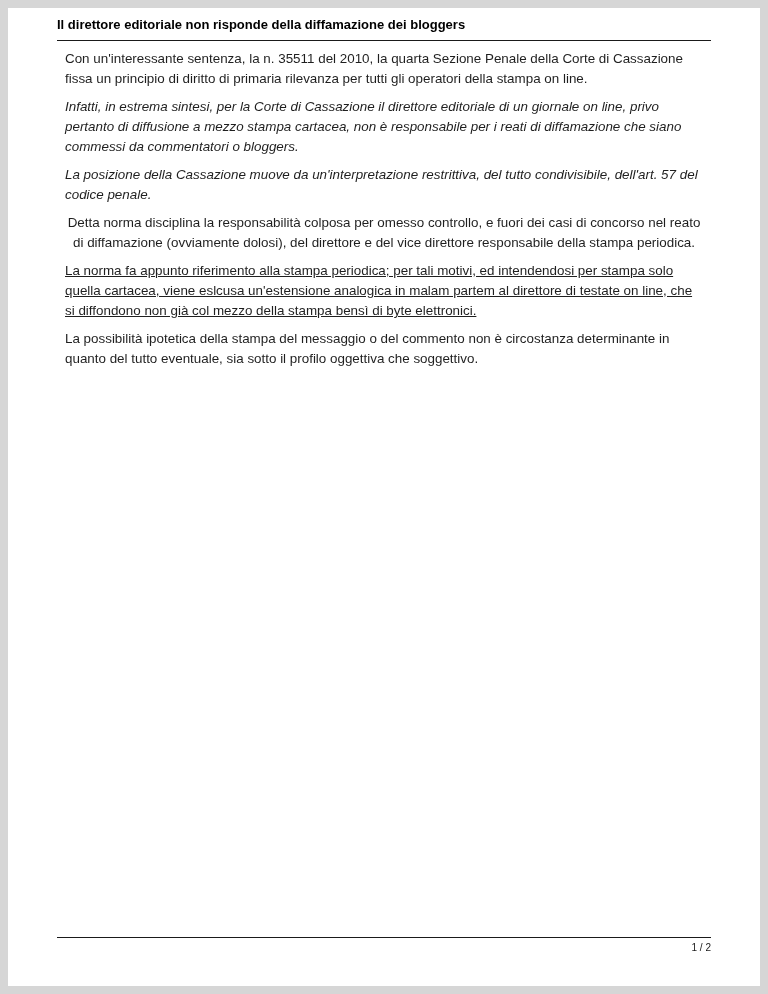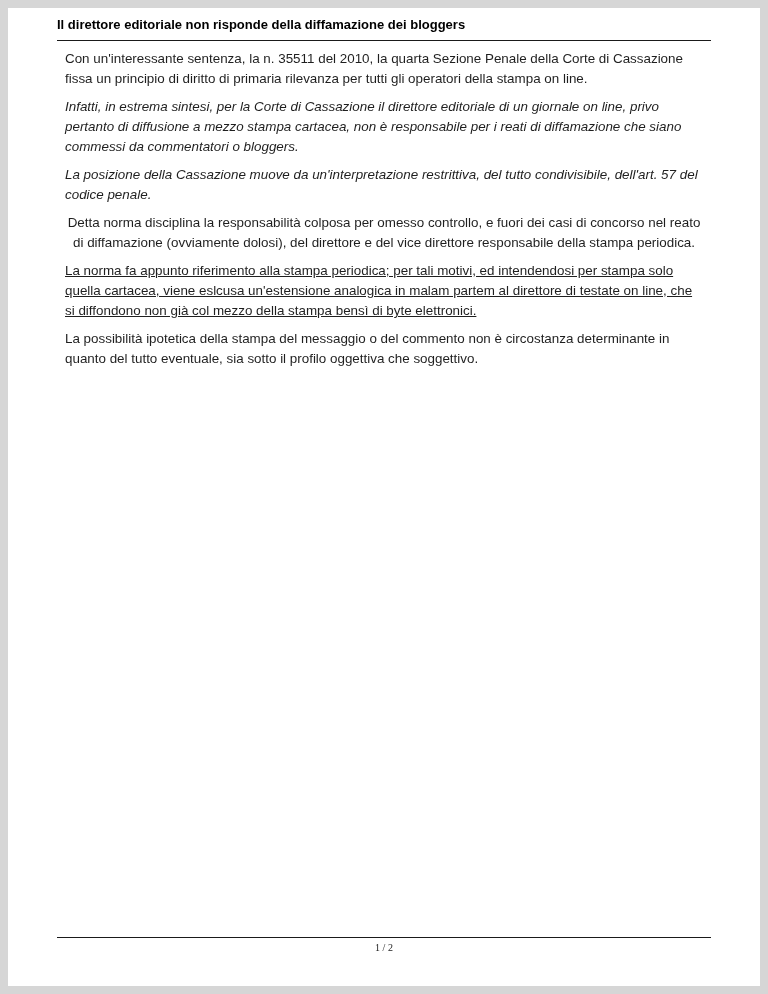--- a/index.html
+++ b/index.html
@@ -54,25 +54,24 @@
   .p5 { margin-top: 42px; text-decoration: underline; }
   .p6 { margin-top: 43px; }
   .p7 { margin-top: 55px; }
   .doc-footer {
     position: absolute;
     left: 49px;
     right: 49px;
     bottom: 33px;
   }
   .page-num {
-    text-align: center;
+    text-align: right;
     font-size: 10px;
     color: #1a1a1a;
     margin-top: 4px;
-    font-family: Liberation Serif, serif;
   }
 </style>
 </head>
 <body>
 
 <div class="page">
 
   <header class="doc-header">
     <h1>Il direttore editoriale non risponde della diffamazione dei bloggers</h1>
     <div class="rule header-rule"></div>

